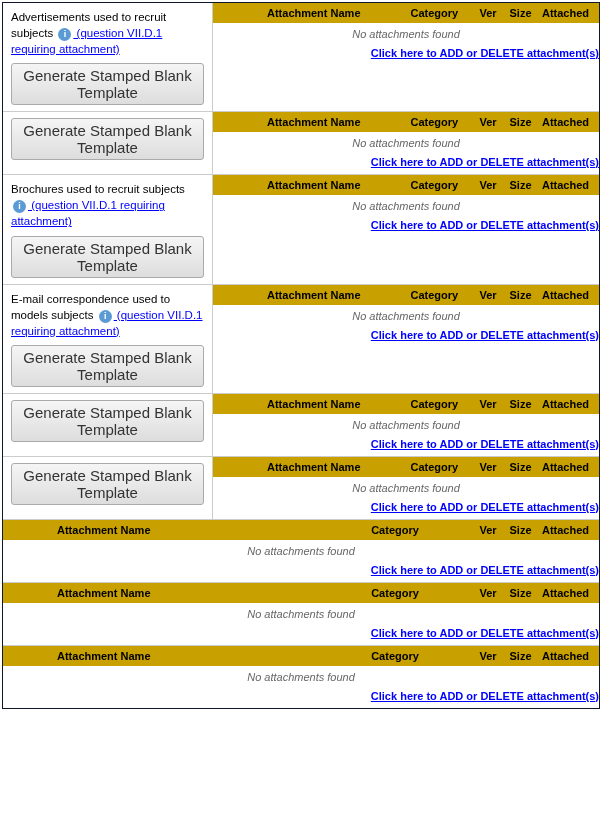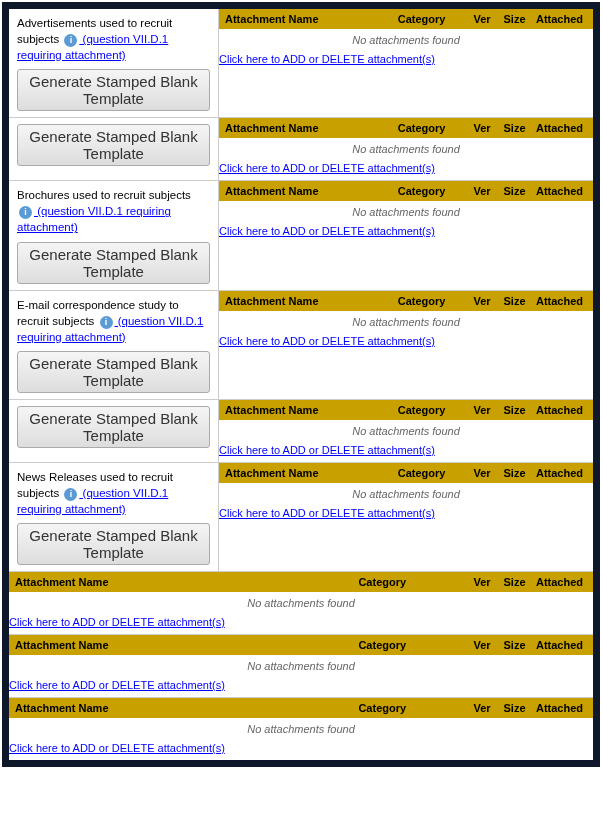--- a/index.html
+++ b/index.html
@@ -3,21 +3,21 @@
   <meta charset="utf-8">
   <style>
     * { box-sizing: border-box; margin: 0; padding: 0; }
     body {
       font-family: Arial, sans-serif;
       font-size: 12px;
       background: #fff;
       width: 602px;
     }
     .outer-border {
-      border: 7px solid #0f172a;
+      border: 1px solid #0f172a;
       margin: 2px;
     }
     .row-section {
       display: flex;
       border-bottom: 1px solid #ccc;
     }
     .row-section:last-child {
       border-bottom: none;
     }
     .left-col {
@@ -67,35 +67,36 @@
     .attachment-header {
       background: #c8a000;
       display: flex;
       padding: 4px 6px;
     }
     .attachment-header .col-header {
       color: #000;
       font-weight: bold;
       font-size: 11px;
     }
-    .col-name { flex: 2; }
+    .col-name { flex: 2; margin-left: 48px; }
     .col-category { flex: 1.2; text-align: center; }
     .col-ver { width: 30px; text-align: center; }
     .col-size { width: 35px; text-align: center; }
     .col-attached { width: 55px; text-align: center; }
     .no-attachments {
       text-align: center;
       color: #666;
       font-size: 11px;
       padding: 5px 0 3px 0;
       font-style: italic;
     }
     .add-delete-link {
-      text-align: left;
+      text-align: right;
       padding: 3px 0 5px 0;
+      font-weight: bold;
     }
     .add-delete-link a {
       color: #00f;
       font-size: 11px;
       text-decoration: underline;
       cursor: pointer;
     }
   </style>
 </head>
 <body>
@@ -137,21 +138,21 @@
           <span class="col-header col-category">Category</span>
           <span class="col-header col-ver">Ver</span>
           <span class="col-header col-size">Size</span>
           <span class="col-header col-attached">Attached</span>
         </div>
         <div class="no-attachments">No attachments found</div>
         <div class="add-delete-link"><a href="#">Click here to ADD or DELETE attachment(s)</a></div>
       </div>
     </div>
     <div class="row-section">
-      <div class="left-col"><div class="title-text"><span>E-mail correspondence study to recruit subjects </span><span class="info-icon">i</span><span class="link-text"> (question VII.D.1 requiring attachment)</span></div><button class="generate-btn">Generate Stamped Blank Template</button></div>
+      <div class="left-col"><div class="title-text"><span>E-mail correspondence used to models subjects </span><span class="info-icon">i</span><span class="link-text"> (question VII.D.1 requiring attachment)</span></div><button class="generate-btn">Generate Stamped Blank Template</button></div>
       <div class="right-col">
         <div class="attachment-header">
           <span class="col-header col-name">Attachment Name</span>
           <span class="col-header col-category">Category</span>
           <span class="col-header col-ver">Ver</span>
           <span class="col-header col-size">Size</span>
           <span class="col-header col-attached">Attached</span>
         </div>
         <div class="no-attachments">No attachments found</div>
         <div class="add-delete-link"><a href="#">Click here to ADD or DELETE attachment(s)</a></div>
@@ -165,21 +166,21 @@
           <span class="col-header col-category">Category</span>
           <span class="col-header col-ver">Ver</span>
           <span class="col-header col-size">Size</span>
           <span class="col-header col-attached">Attached</span>
         </div>
         <div class="no-attachments">No attachments found</div>
         <div class="add-delete-link"><a href="#">Click here to ADD or DELETE attachment(s)</a></div>
       </div>
     </div>
     <div class="row-section">
-      <div class="left-col"><div class="title-text"><span>News Releases used to recruit subjects </span><span class="info-icon">i</span><span class="link-text"> (question VII.D.1 requiring attachment)</span></div><button class="generate-btn">Generate Stamped Blank Template</button></div>
+      <div class="left-col"><button class="generate-btn">Generate Stamped Blank Template</button></div>
       <div class="right-col">
         <div class="attachment-header">
           <span class="col-header col-name">Attachment Name</span>
           <span class="col-header col-category">Category</span>
           <span class="col-header col-ver">Ver</span>
           <span class="col-header col-size">Size</span>
           <span class="col-header col-attached">Attached</span>
         </div>
         <div class="no-attachments">No attachments found</div>
         <div class="add-delete-link"><a href="#">Click here to ADD or DELETE attachment(s)</a></div>

